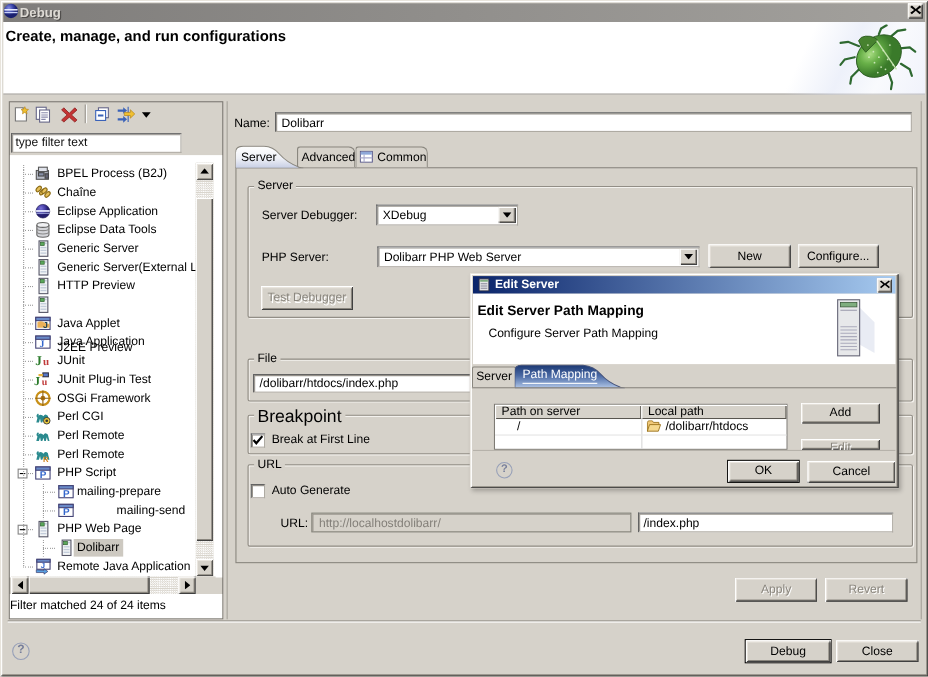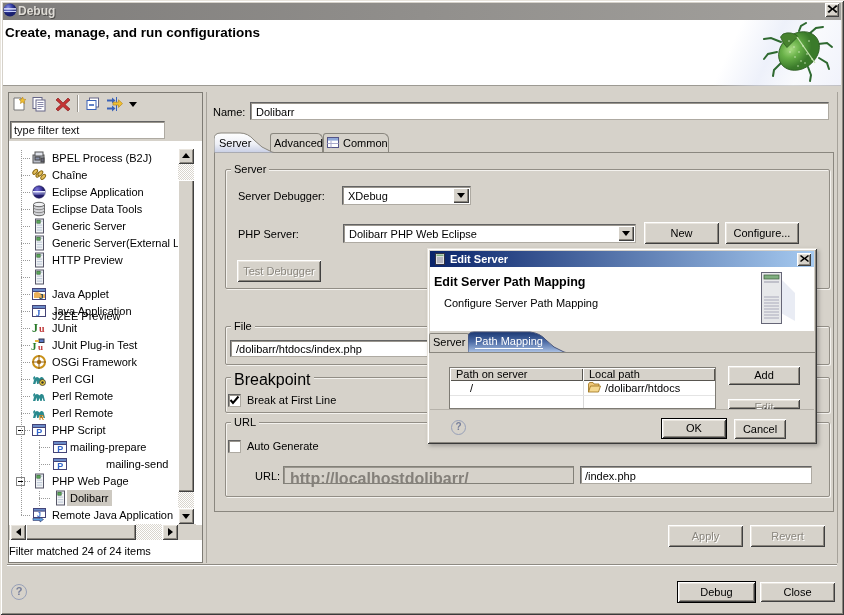--- a/index.html
+++ b/index.html
@@ -394,21 +394,21 @@
 <div class="abs gb" style="left:225px;top:169px;width:605px;height:120px;"></div>
 <div class="abs" style="left:231px;top:163px;background:#d6d2ca;padding:0 3px;font-size:11px;">Server</div>
 <div class="abs" style="left:238px;top:190px;font-size:11px;">Server Debugger:</div>
 <div class="abs sunken" style="left:342px;top:186px;width:129px;height:19px;"></div>
 <div class="abs" style="left:348px;top:190px;font-size:11px;">XDebug</div>
 <div class="abs combo-arrow" style="left:453px;top:188px;width:16px;height:15px;"><svg width="8" height="5" viewBox="0 0 8 5" style="margin-top:5px">
       <path d="M0 0 L8 0 L4 5 Z" fill="#000"></path>
     </svg></div>
 <div class="abs" style="left:238px;top:228px;font-size:11px;">PHP Server:</div>
 <div class="abs sunken" style="left:343px;top:224px;width:293px;height:19px;"></div>
-<div class="abs" style="left:349px;top:228px;font-size:11px;">Dolibarr PHP Web Eclipse</div>
+<div class="abs" style="left:349px;top:228px;font-size:11px;">Dolibarr PHP Web Server</div>
 <div class="abs combo-arrow" style="left:618px;top:226px;width:16px;height:15px;"><svg width="8" height="5" viewBox="0 0 8 5" style="margin-top:5px">
       <path d="M0 0 L8 0 L4 5 Z" fill="#000"></path>
     </svg></div>
 <div class="abs btn" style="left:644px;top:222px;width:75px;height:22px;line-height:22px;font-size:11px;">New</div>
 <div class="abs btn" style="left:725px;top:222px;width:74px;height:22px;line-height:22px;font-size:11px;">Configure...</div>
 <div class="abs btn dis" style="left:237px;top:260px;width:84px;height:22px;line-height:22px;font-size:11px;">Test Debugger</div>
 
 <div class="abs gb" style="left:225px;top:326px;width:605px;height:39px;"></div>
 <div class="abs" style="left:231px;top:320px;background:#d6d2ca;padding:0 3px;font-size:11px;">File</div>
 <div class="abs sunken" style="left:230px;top:340px;width:507px;height:17px;"></div>
@@ -420,21 +420,21 @@
       <path d="M1.5 5 L4 8 L9.5 1.5" fill="none" stroke="#000" stroke-width="2"></path>
     </svg></div>
 <div class="abs" style="left:247px;top:394px;font-size:11px;">Break at First Line</div>
 
 <div class="abs gb" style="left:225px;top:422px;width:605px;height:75px;"></div>
 <div class="abs" style="left:231px;top:416px;background:#d6d2ca;padding:0 3px;font-size:11px;">URL</div>
 <div class="abs sunken" style="left:228px;top:440px;width:13px;height:13px;"></div>
 <div class="abs" style="left:247px;top:440px;font-size:11px;">Auto Generate</div>
 <div class="abs" style="left:255px;top:470px;font-size:11px;">URL:</div>
 <div class="abs" style="left:283px;top:466px;width:291px;height:18px;background:#d6d2ca;border:1px solid #828078;box-shadow:inset 1px 1px 0 #9a968e;"></div>
-<div class="abs dis" style="left:290px;top:470px;font-size:16px;text-shadow:none;color:#84807a;font-weight:bold;">http://localhostdolibarr/</div>
+<div class="abs dis" style="left:290px;top:470px;font-size:11px;text-shadow:none;color:#84807a;">http://localhostdolibarr/</div>
 <div class="abs sunken" style="left:580px;top:466px;width:232px;height:18px;"></div>
 <div class="abs" style="left:585px;top:470px;font-size:11px;">/index.php</div>
 
 <div class="abs btn dis" style="left:668px;top:525px;width:75px;height:22px;line-height:22px;font-size:11px;">Apply</div>
 <div class="abs btn dis" style="left:750px;top:525px;width:75px;height:22px;line-height:22px;font-size:11px;">Revert</div>
 
 <div class="abs" style="left:7px;top:564px;width:830px;height:2px;border-top:1px solid #8e8a82;border-bottom:1px solid #fff;"></div>
 
 <div class="abs" style="left:11px;top:584px;width:16px;height:16px;border:1.5px solid #97a0b8;border-radius:50%;color:#767e9a;font-size:11px;font-weight:bold;text-align:center;line-height:13px;">?</div>
 
@@ -512,13 +512,13 @@
 <div class="abs" style="left:450px;top:395px;width:265px;height:1px;background:#e4e4e4;"></div>
 
 <div class="abs btn" style="left:728px;top:366px;width:72px;height:19px;line-height:19px;font-size:11px;">Add</div>
 <div class="abs btn dis" style="left:728px;top:399px;width:72px;height:10px;line-height:17px;font-size:11px;overflow:hidden;">Edit</div>
 
 <div class="abs" style="left:430px;top:409px;width:384px;height:32px;background:#d6d2ca;border-top:1px solid #b6b2aa;"></div>
 <div class="abs" style="left:451px;top:420px;width:15px;height:15px;border:1.5px solid #97a0b8;border-radius:50%;color:#767e9a;font-size:10px;font-weight:bold;text-align:center;line-height:12px;">?</div>
 <div class="abs" style="left:661px;top:418px;width:66px;height:21px;border:1px solid #000;background:#d6d2ca;">
     <div class="btn" style="width:100%;height:100%;line-height:19px;font-size:11px;">OK</div>
   </div>
-<div class="abs btn" style="left:734px;top:419px;width:52px;height:20px;line-height:20px;font-size:11px;">Cancel</div>
+<div class="abs btn" style="left:734px;top:419px;width:80px;height:20px;line-height:20px;font-size:11px;">Cancel</div>
 
 </body></html>

